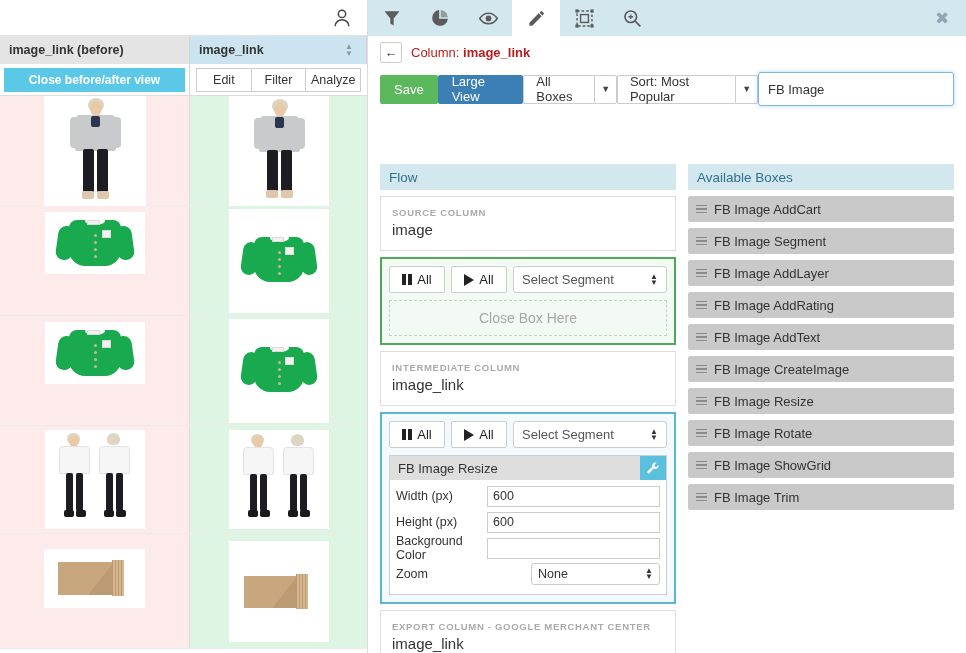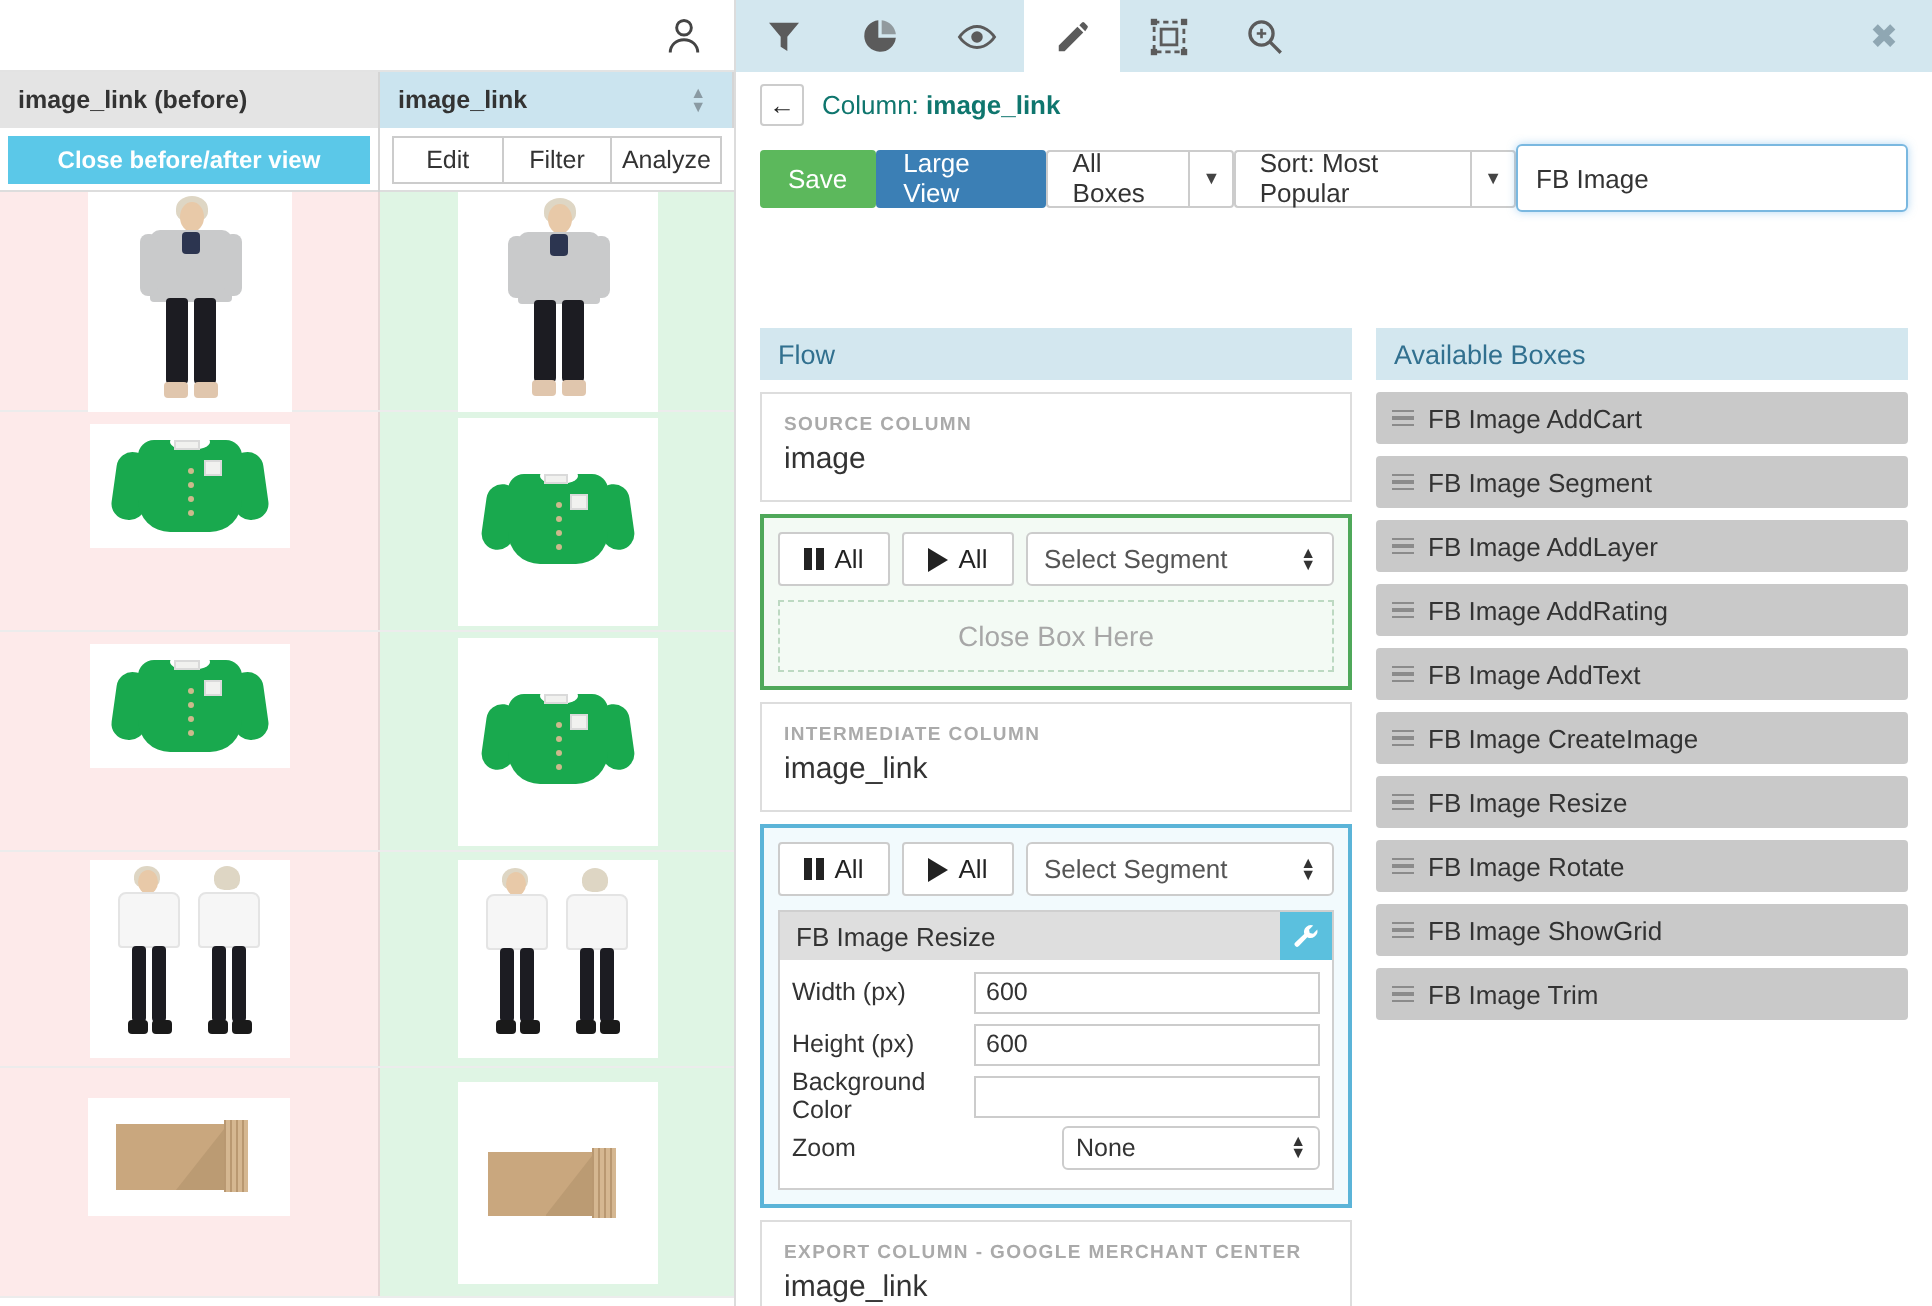--- a/index.html
+++ b/index.html
@@ -137,21 +137,21 @@
   #panel-breadcrumb {
     height: 32px; display:flex; align-items:center;
     padding: 0 12px; gap: 9px;
   }
   #back-btn {
     width: 22px; height: 21px;
     border:1px solid #ccc; background:#fff;
     display:flex;align-items:center;justify-content:center;
     font-size: 13px; color:#222; cursor:pointer; border-radius:2px;
   }
-  #crumb-text { font-size: 13px; color:#0f766e; }
+  #crumb-text { font-size: 13px; color:#b91c1c; }
   #crumb-text b { font-weight: bold; }
 
   #panel-controls {
     display:flex; align-items:center;
     padding: 4px 12px 10px 12px; gap: 0;
   }
   .btn {
     height: 29px; border:none; cursor:pointer;
     font-size: 13px; color:#fff;
     display:flex;align-items:center;justify-content:center;

